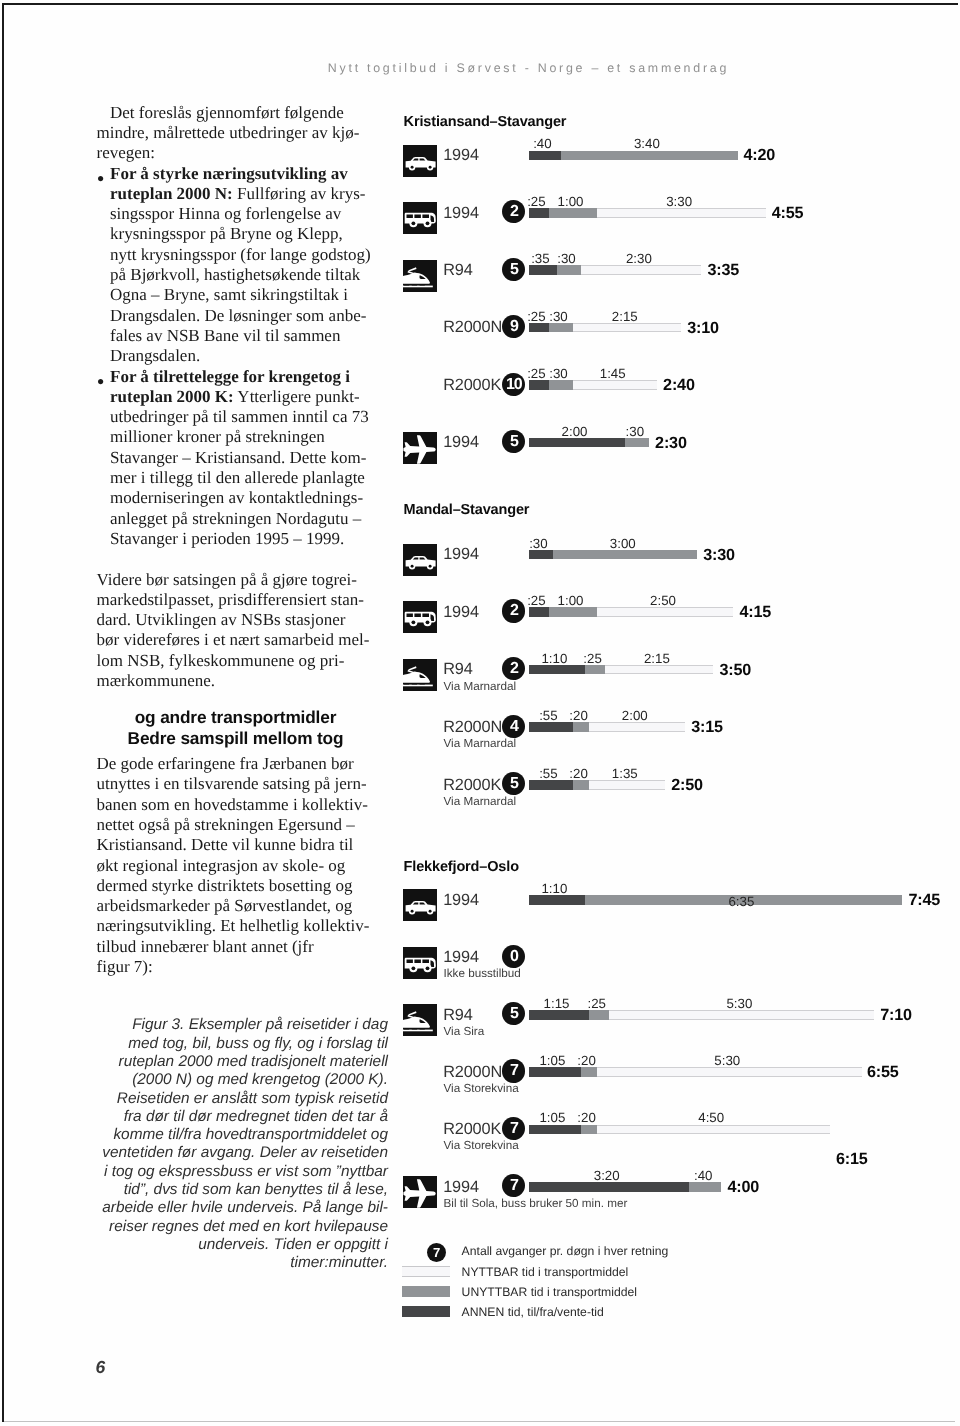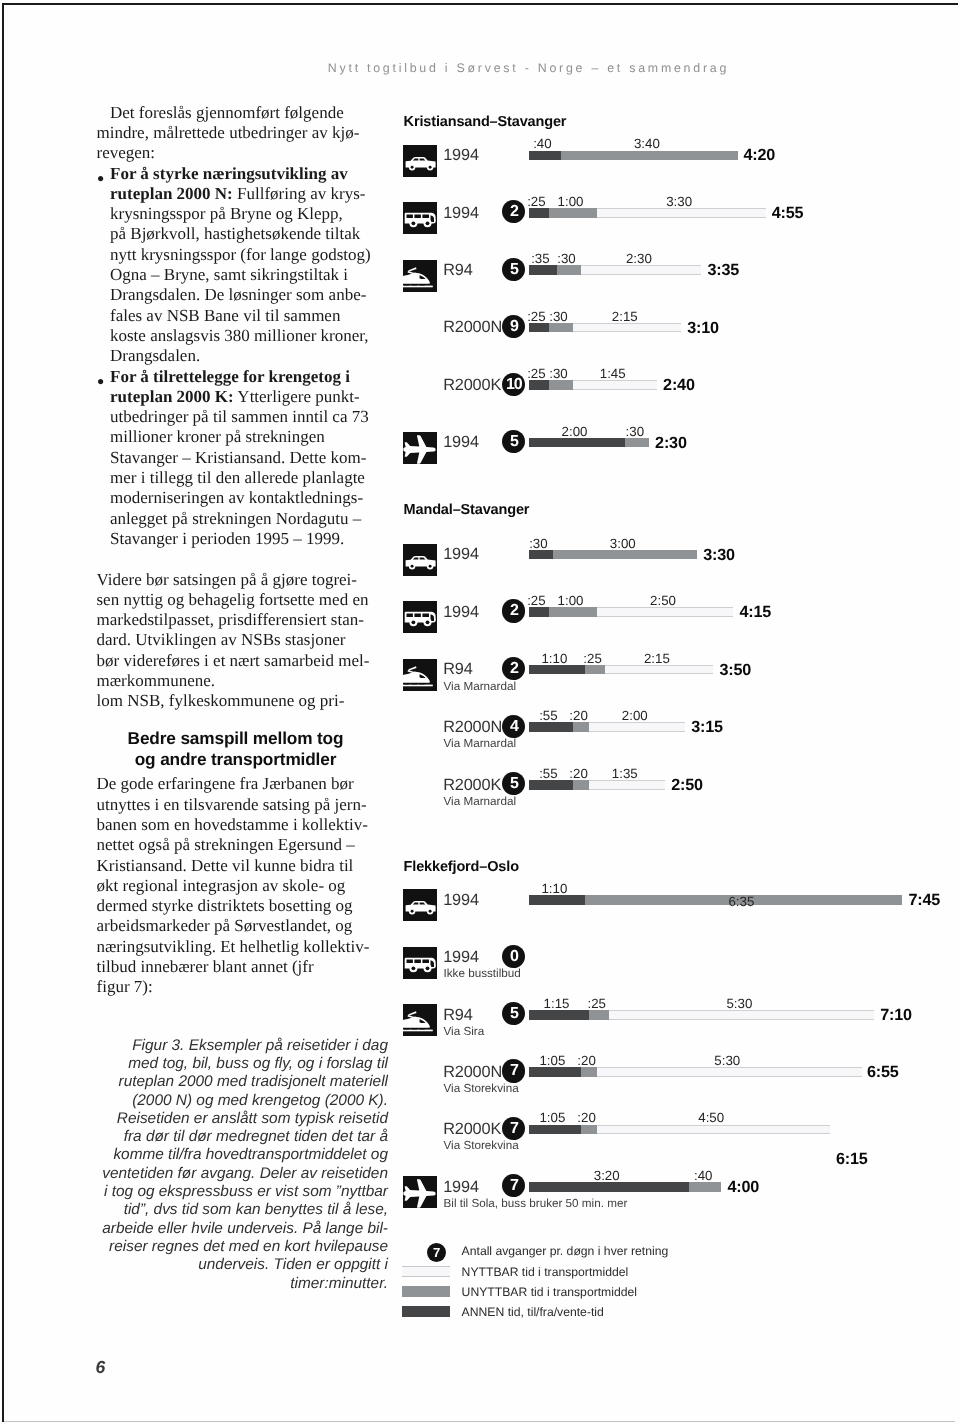--- a/index.html
+++ b/index.html
@@ -55,51 +55,50 @@
 
   <div id="textcol">
 <div class="blrow">
 <div class="ln ind"><span>Det foreslås gjennomført følgende</span></div>
 <div class="ln"><span>mindre, målrettede utbedringer av kjø-</span></div>
 <div class="ln"><span>revegen:</span></div>
 </div>
 <div class="blrow">
 <div class="ln bl"><span class="bul">•</span><b>For å styrke næringsutvikling av</b></div>
 <div class="ln bl"><b>ruteplan 2000 N:</b><span> Fullføring av krys-</span></div>
+<div class="ln bl"><span>singsspor Hinna og forlengelse av</span></div>
 <div class="ln bl"><span>krysningsspor på Bryne og Klepp,</span></div>
+<div class="ln bl"><span>nytt krysningsspor (for lange godstog)</span></div>
 <div class="ln bl"><span>på Bjørkvoll, hastighetsøkende tiltak</span></div>
-<div class="ln bl"><span>nytt krysningsspor (for lange godstog)</span></div>
 <div class="ln bl"><span>Ogna – Bryne, samt sikringstiltak i</span></div>
 <div class="ln bl"><span>Drangsdalen. De løsninger som anbe-</span></div>
 <div class="ln bl"><span>fales av NSB Bane vil til sammen</span></div>
-<div class="ln bl"><span>koste anslagsvis 380 millioner kroner,</span></div>
 <div class="ln bl"><span>Drangsdalen.</span></div>
 </div>
 <div class="blrow">
 <div class="ln bl"><span class="bul">•</span><b>For å tilrettelegge for krengetog i</b></div>
 <div class="ln bl"><b>ruteplan 2000 K:</b><span> Ytterligere punkt-</span></div>
 <div class="ln bl"><span>utbedringer på til sammen inntil ca 73</span></div>
 <div class="ln bl"><span>millioner kroner på strekningen</span></div>
 <div class="ln bl"><span>Stavanger – Kristiansand. Dette kom-</span></div>
 <div class="ln bl"><span>mer i tillegg til den allerede planlagte</span></div>
 <div class="ln bl"><span>moderniseringen av kontaktlednings-</span></div>
 <div class="ln bl"><span>anlegget på strekningen Nordagutu –</span></div>
 <div class="ln bl"><span>Stavanger i perioden 1995 – 1999.</span></div>
 </div>
 <div class="gap"></div>
 <div class="ln"><span>Videre bør satsingen på å gjøre togrei-</span></div>
-<div class="ln"><span>sen nyttig og behagelig fortsette med en</span></div>
 <div class="ln"><span>markedstilpasset, prisdifferensiert stan-</span></div>
 <div class="ln"><span>dard. Utviklingen av NSBs stasjoner</span></div>
 <div class="ln"><span>bør videreføres i et nært samarbeid mel-</span></div>
+<div class="ln"><span>lom NSB, fylkeskommunene og pri-</span></div>
 <div class="ln"><span>mærkommunene.</span></div>
-<div class="ln"><span>lom NSB, fylkeskommunene og pri-</span></div>
 <div class="gap" style="height:16px"></div>
+<div class="subh">og andre transportmidler</div>
 <div class="subh">Bedre samspill mellom tog</div>
-<div class="subh">og andre transportmidler</div>
 <div class="gap" style="height:5px"></div>
 <div class="ln"><span>De gode erfaringene fra Jærbanen bør</span></div>
 <div class="ln"><span>utnyttes i en tilsvarende satsing på jern-</span></div>
 <div class="ln"><span>banen som en hovedstamme i kollektiv-</span></div>
 <div class="ln"><span>nettet også på strekningen Egersund –</span></div>
 <div class="ln"><span>Kristiansand. Dette vil kunne bidra til</span></div>
 <div class="ln"><span>økt regional integrasjon av skole- og</span></div>
 <div class="ln"><span>dermed styrke distriktets bosetting og</span></div>
 <div class="ln"><span>arbeidsmarkeder på Sørvestlandet, og</span></div>
 <div class="ln"><span>næringsutvikling. Et helhetlig kollektiv-</span></div>

